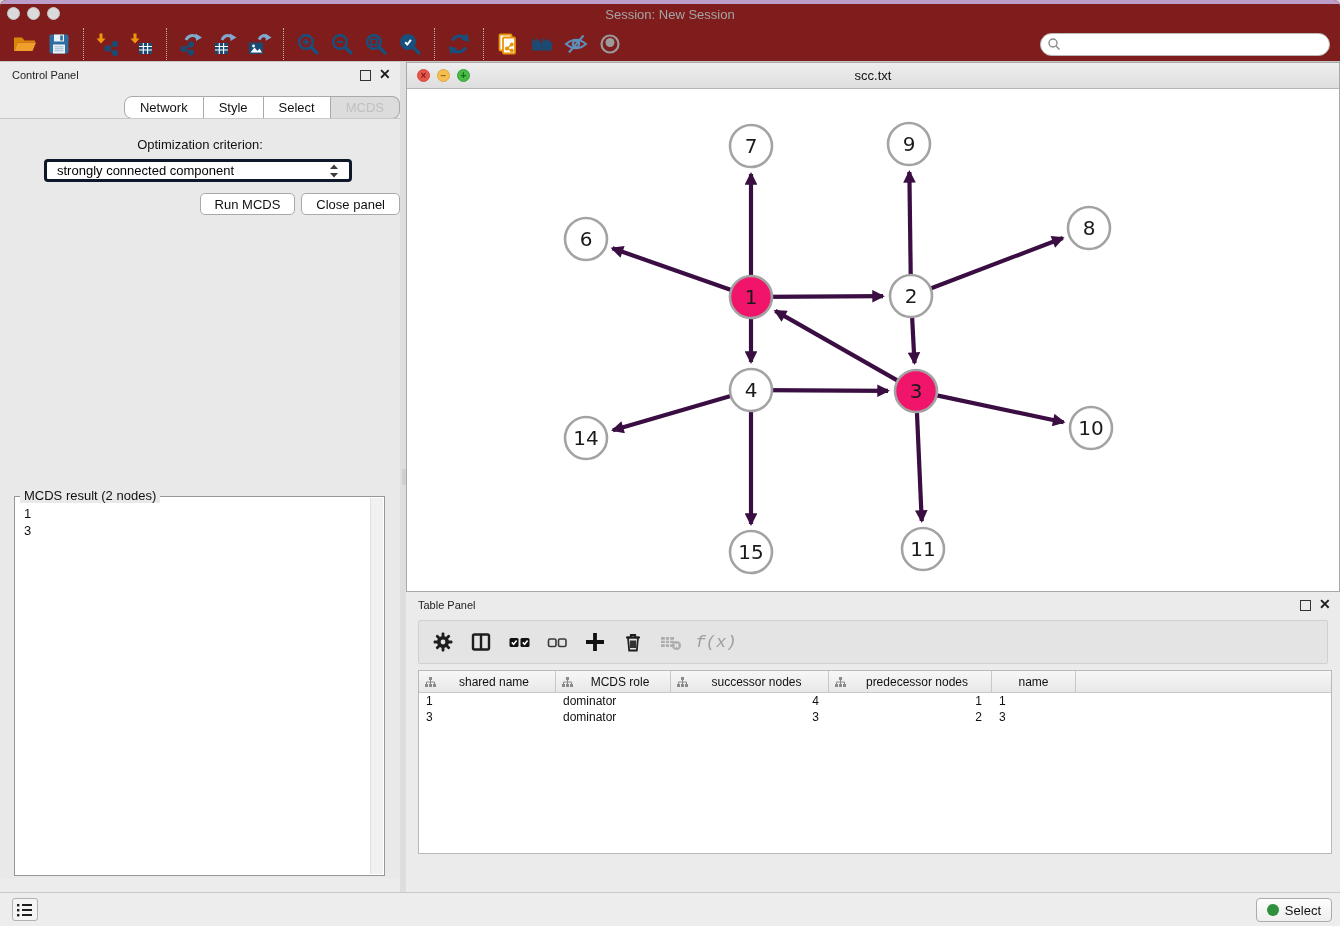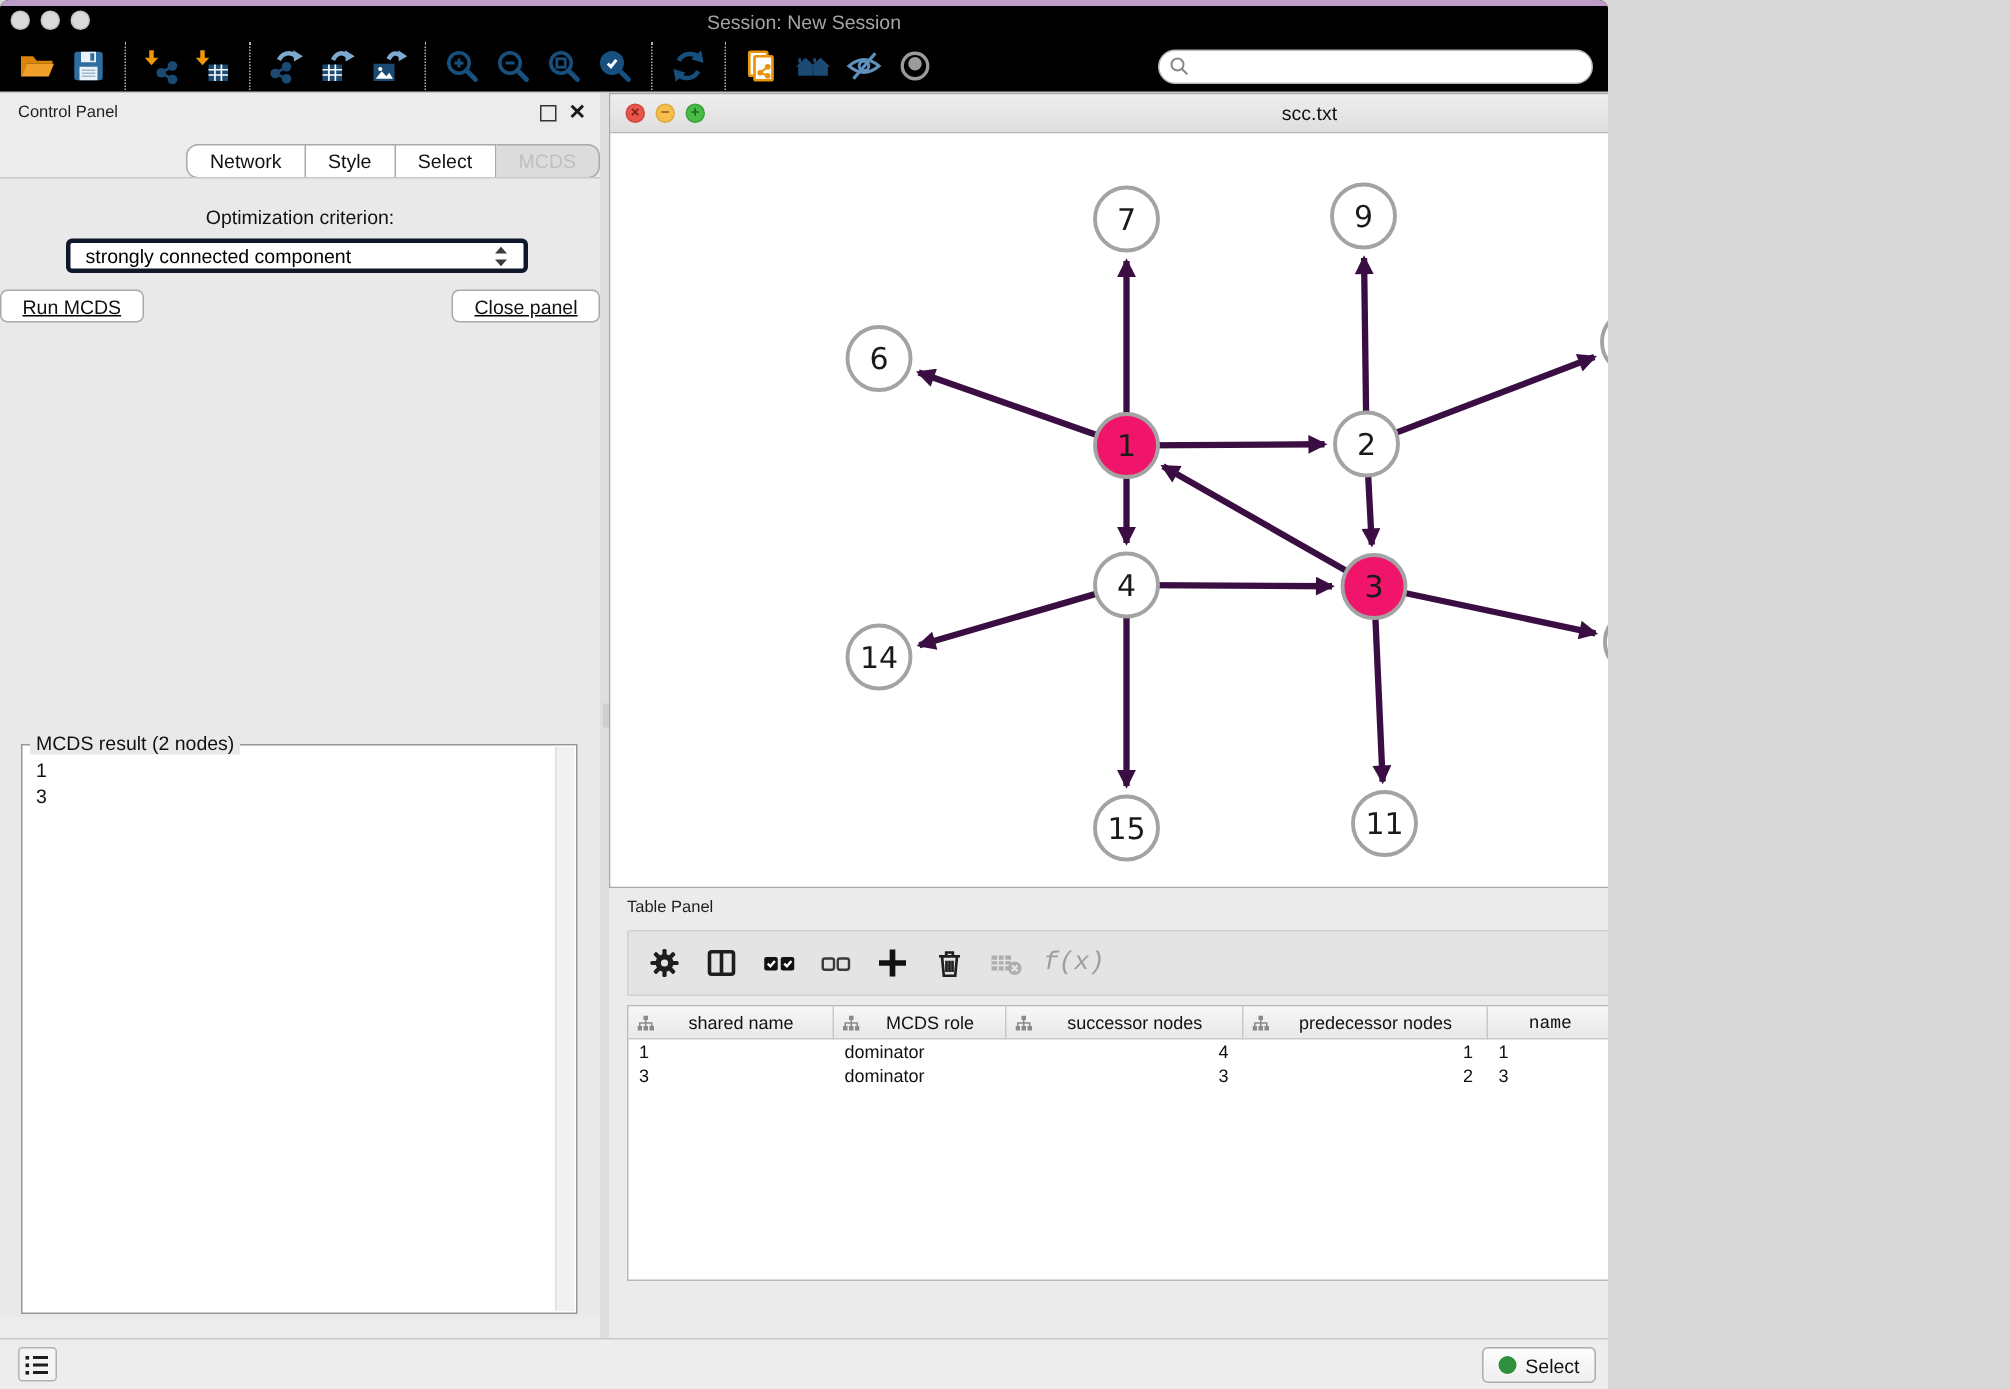--- a/index.html
+++ b/index.html
@@ -1,18 +1,18 @@
 <!DOCTYPE html>
 <html><head>
 <meta charset="utf-8">
 <style>
   * { margin:0; padding:0; box-sizing:border-box; }
   html,body { background:#D8D8D8; }
   body { font-family:"Liberation Sans", sans-serif; }
-  .window { position:relative; width:1072px; height:926px; background:#000000; overflow:hidden; border-radius:6px 6px 0 0; }
+  .window { position:relative; width:1340px; height:926px; background:#7f1d1d; overflow:hidden; border-radius:6px 6px 0 0; }
 
   
   .purple-strip { position:absolute; top:0; left:0; width:100%; height:4px; background:#BD9EC9; border-radius:6px 6px 0 0; }
   .titlebar { position:absolute; top:4px; left:0; width:100%; height:24px; }
   .traffic-gray { position:absolute; top:3px; width:13px; height:13px; border-radius:50%; background:#DADADA; border:1px solid #C3C3C3; }
   .win-title { position:absolute; top:3px; left:0; width:100%; text-align:center; font-size:13px; color:#A5A5A5; }
   .toolbar { position:absolute; top:27px; left:0; width:100%; height:35px; display:flex; align-items:center; padding:0 10px 0 8px; border-bottom:1px solid #C6C6C6; }
   .tb-btn { width:34px; height:30px; display:flex; align-items:center; justify-content:center; flex:0 0 auto; }
   .tb-btn svg { display:block; }
   .tb-sep { width:0; height:32px; border-left:1px dotted #B3B3B3; margin:0 7px; flex:0 0 auto; }
@@ -31,21 +31,21 @@
   .close-btn { position:absolute; top:4px; font-size:14px; font-weight:bold; color:#1A1A1A; cursor:pointer; }
   .cp-tabs { position:absolute; top:34px; left:0; width:100%; height:23px; display:flex; justify-content:flex-end; }
   .tab { height:23px; padding:0 15px; font-size:13px; line-height:22px; background:#fff; border:1px solid #A9A9A9; border-left:none; color:#111; cursor:pointer; }
   .tab:first-child { border-left:1px solid #A9A9A9; border-radius:8px 0 0 8px; }
   .tab:last-child { border-radius:0 8px 8px 0; }
   .tab.disabled-look { background:#DCDCDC; color:#C0C0C0; }
   .cp-content { position:absolute; top:56px; left:0; width:400px; height:760px; background:#E9E9E9; border-top:1px solid #C9C9C9; }
   .opt-label { position:absolute; top:18px; width:100%; text-align:center; font-size:13px; color:#111; }
   .opt-select { position:absolute; top:40px; left:44px; width:308px; height:23px; background:#fff; border:3px solid #0f172a; border-radius:4px; font-size:13px; display:flex; align-items:center; padding:0 10px; cursor:pointer; }
   .opt-select .chevrons { margin-left:auto; }
-  .cp-buttons { position:absolute; top:74px; left:0; width:100%; display:flex; justify-content:space-between; gap:24px;text-decoration:underline; }
+  .cp-buttons { position:absolute; top:74px; left:0; width:100%; display:flex; justify-content:flex-end; gap:6px; }
   .btn { height:22px; padding:0 14px; background:#fff; border:1px solid #A9A9A9; border-radius:5px; font-size:13px; color:#111; cursor:pointer; }
   .groupbox { position:absolute; left:14px; top:377px; width:371px; height:380px; border:1px solid #979797; background:#fff; }
   .groupbox .legend { position:absolute; top:-9px; left:5px; background:#E9E9E9; padding:0 4px; font-size:13px; color:#111; }
   .result-area { position:absolute; inset:1px 14px 1px 1px; padding:7px 0 0 8px; font-size:13px; line-height:17px; color:#111; }
   .result-scroll { position:absolute; top:1px; right:1px; bottom:1px; width:13px; background:#F1F1F1; border-left:1px solid #E0E0E0; }
 
   
   .net-window { position:absolute; left:406px; top:0; width:934px; height:530px; background:#fff; border:1px solid #A8A8A8; }
   .net-titlebar { position:absolute; top:0; left:0; width:100%; height:26px; background:linear-gradient(#EEEEEE,#DEDEDE); border-bottom:1px solid #B5B5B5; }
   .light { position:absolute; top:6px; width:13px; height:13px; border-radius:50%; font-size:10px; font-weight:bold; text-align:center; line-height:12px; cursor:pointer; }
@@ -455,21 +455,21 @@
                 <path d="M5.5 3v2M1.5 7V5h8v2M5.5 5v2" stroke="#8A8A8A" fill="none"></path>
                 <g fill="#8A8A8A">
                   <rect x="4" y="0" width="3" height="3"></rect>
                   <rect x="0" y="7" width="3" height="3"></rect>
                   <rect x="4" y="7" width="3" height="3"></rect>
                   <rect x="8" y="7" width="3" height="3"></rect>
                 </g>
               </svg>
               <span style="padding-left: 14px;">predecessor nodes</span>
             </div>
-            <div class="th" style="width: 84px; font-family: Liberation Mono, monospace;">
+            <div class="th" style="width: 84px;">
               <span>name</span>
             </div>
           </div>
         <div id="tbl-body">
             <div class="trow">
               <div class="td left" style="width: 137px;">1</div>
               <div class="td left" style="width: 115px;">dominator</div>
               <div class="td right" style="width: 158px;">4</div>
               <div class="td right" style="width: 163px;">1</div>
               <div class="td left" style="width: 84px;">1</div>

